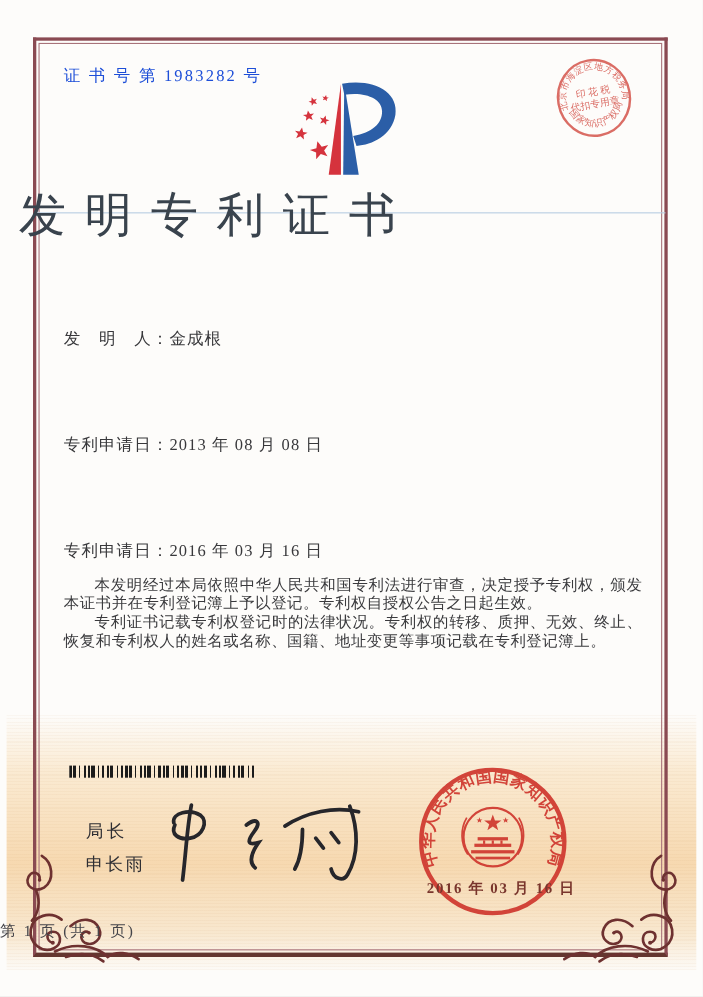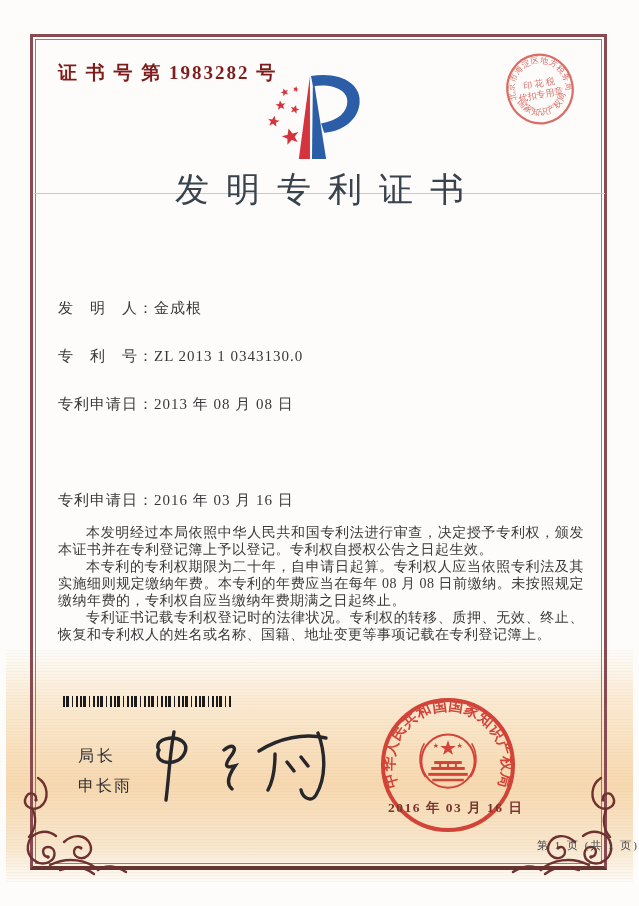--- a/index.html
+++ b/index.html
@@ -25,30 +25,30 @@
   .frame-inner {
     position:absolute; left:2px; top:2px; right:2px; bottom:2px;
     border:1px solid #a8737a;
   }
   .blue-line {
     position:absolute; left:34px; right:34px; top:193px; height:1px;
     background:#b7cee2; z-index:3;
   }
   .cert-no {
     position:absolute; left:58px; top:60px; z-index:4;
-    font-size:19px; letter-spacing:2px; color:#7f1d1d;font-weight:bold;
+    font-size:15px; letter-spacing:2px; color:#1d4ed8;
   }
   .logo { position:absolute; left:258px; top:68px; width:112px; height:96px; z-index:4; }
   .tax-stamp {
     position:absolute; left:497px; top:45px; width:86px; height:88px; z-index:5;
     transform:rotate(-10deg); opacity:0.8;
   }
   .title {
     position:absolute; left:0; right:0; top:167px; z-index:4;
-    text-align:center; font-size:34px; color:#39434d;
+    text-align:left; font-size:43px; color:#39434d;
     letter-spacing:17px; text-indent:17px; font-weight:500;
   }
   .field { position:absolute; left:58px; width:530px; z-index:4; font-size:15px; color:#38383b; letter-spacing:1px; }
   .f0{top:250px} .f1{top:299px} .f2{top:347px} .f3{top:395px} .f4{top:443px} .f5{top:491px}
   .body-text {
     position:absolute; left:58px; top:524px; width:526px; z-index:4;
     font-size:14px; line-height:17px; color:#3a3a3d; letter-spacing:0.5px;
     text-align:justify;
   }
   .body-text p { text-indent:2em; }
@@ -63,21 +63,21 @@
   .sig-title { position:absolute; left:78px; top:746px; z-index:4; font-size:16px; color:#2e2e33; letter-spacing:3px; }
   .sig-name  { position:absolute; left:78px; top:776px; z-index:4; font-size:16px; color:#2e2e33; letter-spacing:2px;text-align:center; }
   .signature { position:absolute; left:128px; top:720px; width:235px; height:92px; z-index:4; }
   .office-seal { position:absolute; left:379px; top:696px; width:138px; height:138px; z-index:5; opacity:0.92; }
   .seal-date {
     position:absolute; left:388px; top:799px; z-index:6;
     font-size:13.5px; color:#79352c; letter-spacing:1.5px; font-weight:bold;
   }
   .footer {
     position:absolute; left:0; right:0; top:838px; z-index:4;
-    text-align:right; font-size:11px; color:#45454a; letter-spacing:2px;
+    text-align:left; font-size:14px; color:#45454a; letter-spacing:2px;
   }
   .flourish { position:absolute; width:114px; height:112px; z-index:3; }
   .fl-left  { left:16px;  top:772px; }
   .fl-right { left:509px; top:772px; transform:scaleX(-1); }
 </style>
 </head>
 <body>
 
 <div class="page">
 
@@ -150,27 +150,25 @@
       <textPath href="#ts-bot" startOffset="50%">国家知识产权局</textPath>
     </text>
     <text x="50" y="47" font-size="10.5" fill="#d24a41" text-anchor="middle" font-family="Liberation Serif, DejaVu Serif, serif">印 花 税</text>
     <text x="50" y="60" font-size="10.5" fill="#d24a41" text-anchor="middle" font-family="Liberation Serif, DejaVu Serif, serif">代扣专用章</text>
   </svg>
 
   <div class="blue-line"></div>
   <div class="title">发明专利证书</div>
 
   <div class="field f1"><span>发　明　人：</span><span>金成根</span></div>
-  <div class="field f2"><span>专　利　号：</span><span>ZL 2013 1 0343130.0</span></div>
   <div class="field f3"><span>专利申请日：</span><span>2013 年 08 月 08 日</span></div>
   <div class="field f5"><span>专利申请日：</span><span>2016 年 03 月 16 日</span></div>
 
   <div class="body-text">
     <p>本发明经过本局依照中华人民共和国专利法进行审查，决定授予专利权，颁发本证书并在专利登记簿上予以登记。专利权自授权公告之日起生效。</p>
-    <p>本专利的专利权期限为二十年，自申请日起算。专利权人应当依照专利法及其实施细则规定缴纳年费。本专利的年费应当在每年 08 月 08 日前缴纳。未按照规定缴纳年费的，专利权自应当缴纳年费期满之日起终止。</p>
     <p>专利证书记载专利权登记时的法律状况。专利权的转移、质押、无效、终止、恢复和专利权人的姓名或名称、国籍、地址变更等事项记载在专利登记簿上。</p>
   </div>
 
   <div class="barcode"></div>
 
   <div class="sig-title">局长</div>
   <div class="sig-name">申长雨</div>
 
   <svg class="signature" viewBox="0 0 235 92">
     <g fill="none" stroke="#26262b" stroke-width="3.4" stroke-linecap="round">

